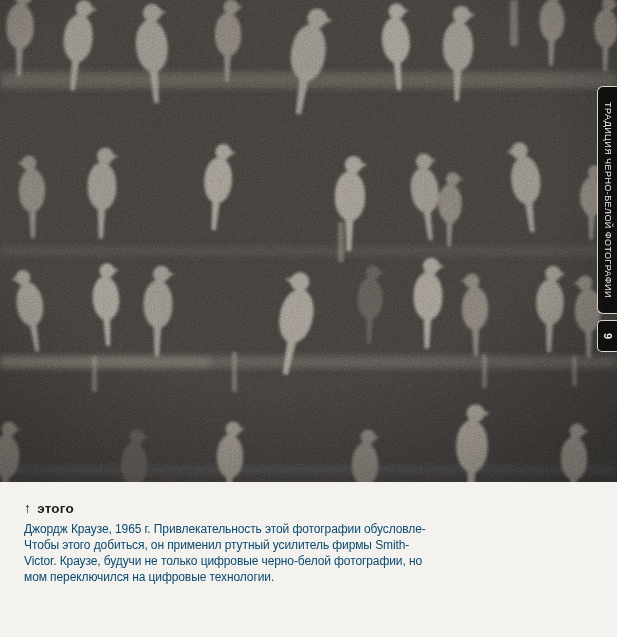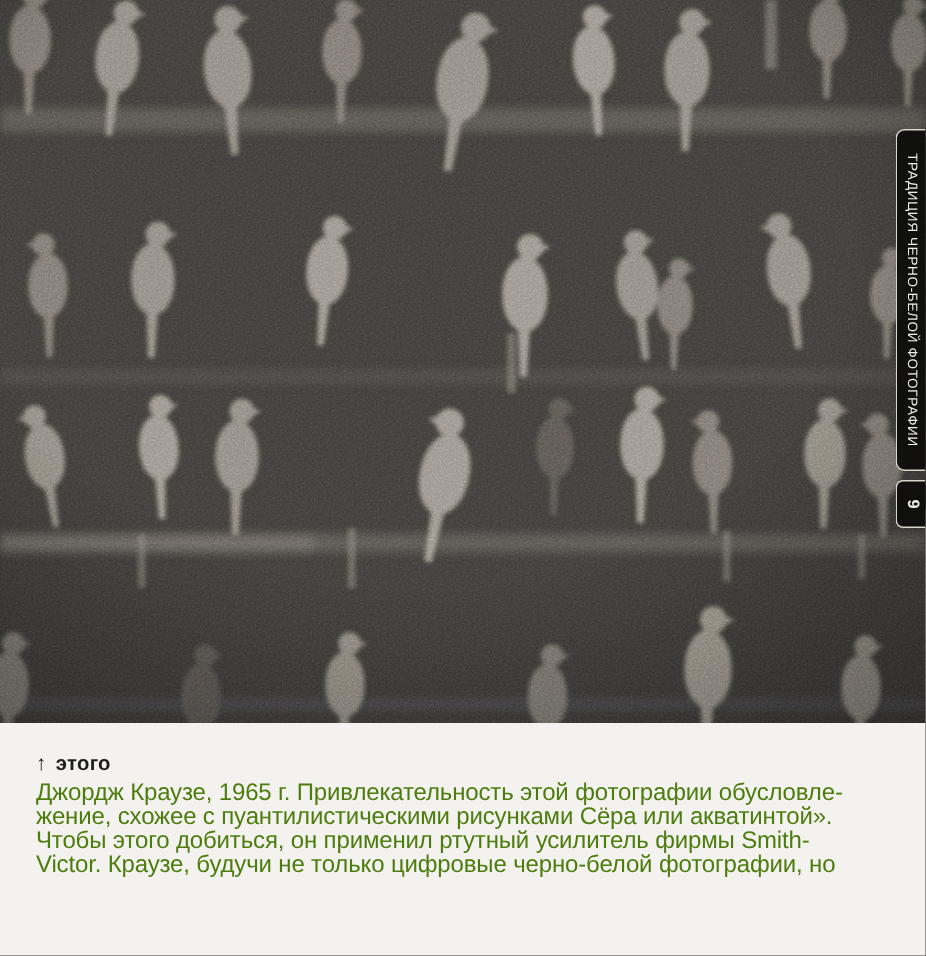--- a/index.html
+++ b/index.html
@@ -43,22 +43,22 @@
   .tab-num-box .vtext{font-size:11px;font-weight:bold;}
 
   
   .caption{padding:18px 24px 0 24px;color:#1d1d1b;}
   .cap-title{
     font-size:13.5px;font-weight:bold;letter-spacing:.2px;
     margin-bottom:5px;display:flex;align-items:baseline;gap:6px;
   }
   .cap-arrow{font-weight:bold;font-size:14px;}
   .cap-body div{
-    font-size:16px;line-height:16px;letter-spacing:-0.1px;
-    color:#4d7c0f;
+    font-size:12px;line-height:16px;letter-spacing:-0.1px;
+    color:#0c4a6e;
   }
 </style>
 </head>
 <body>
 
 <div class="page">
 
   <div class="photo" title="Зернистая черно-белая фотография: множество мелких птиц, сидящих рядами на жердочках">
     <svg width="617" height="482" viewBox="0 0 617 482">
       <defs>
@@ -155,19 +155,19 @@
     </div>
   </div>
 
   <div class="caption">
     <div class="cap-title">
       <span class="cap-arrow">↑</span>
       <span>этого</span>
     </div>
     <div class="cap-body">
         <div>Джордж Краузе, 1965 г. Привлекательность этой фотографии обусловле-</div>
-        <div>жение, схожее с пуантилистическими рисунками Сёра или акватинтой».</div>
         <div>Чтобы этого добиться, он применил ртутный усилитель фирмы Smith-</div>
         <div>Victor. Краузе, будучи не только цифровые черно-белой фотографии, но</div>
+        <div>мом переключился на цифровые технологии.</div>
       </div>
   </div>
 
 </div>
 
 </body></html>

